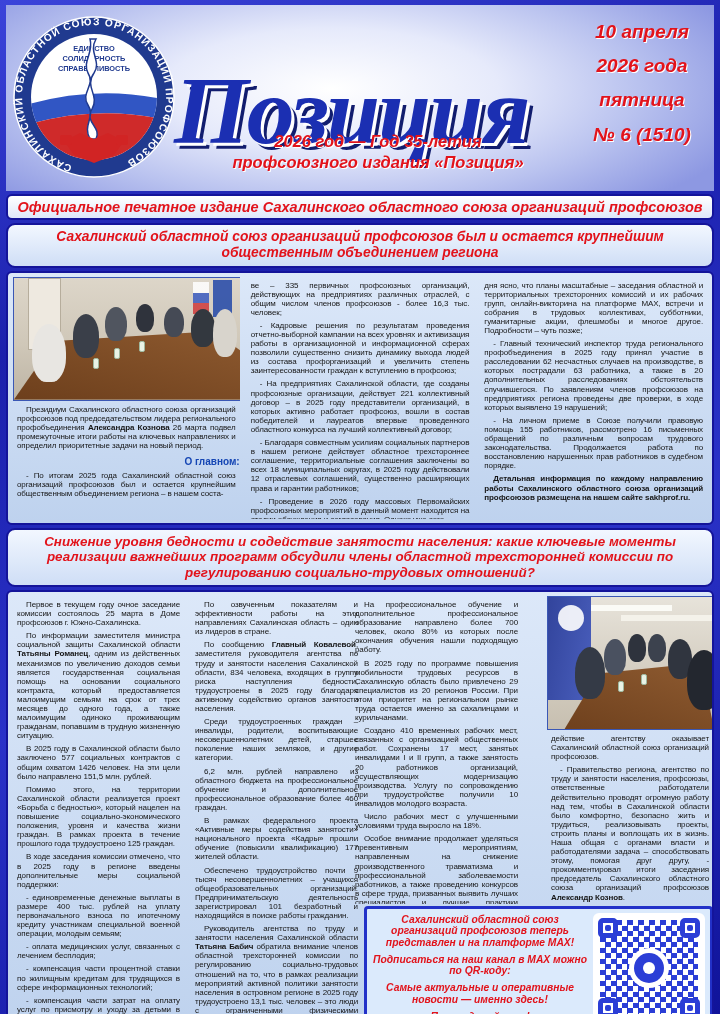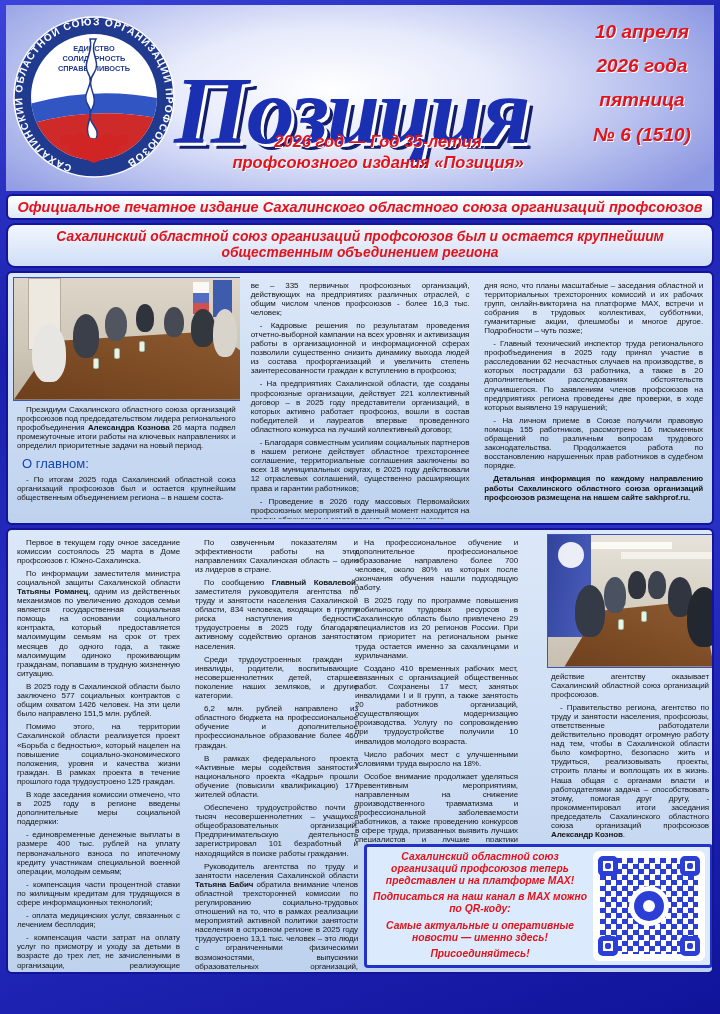--- a/index.html
+++ b/index.html
@@ -31,21 +31,21 @@
            color:#e2131b;font-weight:bold;font-style:italic;font-size:13.8px;line-height:1.18;
            text-align:center;padding:4px 10px;}
   .bodybox{margin-top:3px;border:2px solid #14149a;border-radius:6px;
            background:linear-gradient(180deg,#dce8f9,#bed2ee);
            padding:4px 5px;box-sizing:border-box;}
   
   .cols3{display:flex;gap:7px;height:242px;overflow:hidden;}
   .cols3 .col{flex:1;overflow:hidden;}
   p.tx{margin:4px;font-size:8px;line-height:9.1px;text-align:justify;text-indent:9px;
        color:#151515;letter-spacing:-0.1px;}
-  .subhead{margin:6px 0 4px;font-size:13px;font-weight:normal;color:#1546b4;text-indent:9px;}
+  .subhead{margin:6px 0 4px;font-size:10px;font-weight:bold;color:#1546b4;text-indent:9px;text-align:right;}
   .rednote{color:#e01414;font-weight:bold;margin-top:6px;}
   b{font-weight:bold;}
   
   .photo{position:relative;border:1px solid #3a57b5;overflow:hidden;background:#cfc8bb;}
   .ph1{width:100%;height:122px;margin-bottom:4px;}
   .ph1 .wall{position:absolute;inset:0;background:linear-gradient(180deg,#ddd6c9 0%,#cfc7b8 55%,#bdb4a4 100%);}
   .ph1 .door{position:absolute;left:6%;top:0;width:14%;height:58%;background:#eee9e0;border:1px solid #b6ad9c;}
   .ph1 .flag{position:absolute;right:14%;top:4%;width:7%;height:26%;background:linear-gradient(180deg,#fff 33%,#3a5bc0 33% 66%,#cf3a3a 66%);opacity:.85;}
   .ph1 .flag2{position:absolute;right:4%;top:2%;width:8%;height:30%;background:#2c4faa;opacity:.9;}
   .ph1 .table{position:absolute;inset:0;background:linear-gradient(195deg,#9a6437,#6d3f1c);
@@ -168,31 +168,32 @@
           <p class="tx" style="text-indent:0;">дня ясно, что планы масштабные – заседания областной и территориальных трехсторонних комиссий и их рабочих групп, онлайн-викторина на платформе MAX, встречи и собрания в трудовых коллективах, субботники, гуманитарные акции, флешмобы и многое другое. Подробности – чуть позже;</p>
           <p class="tx">- Главный технический инспектор труда регионального профобъединения в 2025 году принял участие в расследовании 62 несчастных случаев на производстве, в которых пострадали 63 работника, а также в 20 дополнительных расследованиях обстоятельств случившегося. По заявлениям членов профсоюзов на предприятиях региона проведены две проверки, в ходе которых выявлено 19 нарушений;</p>
           <p class="tx">- На личном приеме в Союзе получили правовую помощь 155 работников, рассмотрено 16 письменных обращений по различным вопросам трудового законодательства. Продолжается работа по восстановлению нарушенных прав работников в судебном порядке.</p>
           <p class="tx rednote">Детальная информация по каждому направлению работы Сахалинского областного союза организаций профсоюзов размещена на нашем сайте sakhprof.ru.</p>
         </div>
       </div>
     </div>
   </section>
 
   <section>
+    <div class="headbox" style="font-size:13.4px;">Снижение уровня бедности и содействие занятости населения: какие ключевые моменты реализации важнейших программ обсудили члены областной трехсторонней комиссии по регулированию социально-трудовых отношений?</div>
     <div class="bodybox a2body">
 
       <div class="a2col" style="left:5px;width:171px;height:436px;">
         <p class="tx">Первое в текущем году очное заседание комиссии состоялось 25 марта в Доме профсоюзов г. Южно-Сахалинска.</p>
         <p class="tx"><span>По информации заместителя министра социальной защиты Сахалинской области </span><b>Татьяны Романец</b><span>, одним из действенных механизмов по увеличению доходов семьи является государственная социальная помощь на основании социального контракта, который предоставляется малоимущим семьям на срок от трех месяцев до одного года, а также малоимущим одиноко проживающим гражданам, попавшим в трудную жизненную ситуацию.</span></p>
         <p class="tx">В 2025 году в Сахалинской области было заключено 577 социальных контрактов с общим охватом 1426 человек. На эти цели было направлено 151,5 млн. рублей.</p>
         <p class="tx">Помимо этого, на территории Сахалинской области реализуется проект «Борьба с бедностью», который нацелен на повышение социально-экономического положения, уровня и качества жизни граждан. В рамках проекта в течение прошлого года трудоустроено 125 граждан.</p>
         <p class="tx">В ходе заседания комиссии отмечено, что в 2025 году в регионе введены дополнительные меры социальной поддержки:</p>
         <p class="tx">- единовременные денежные выплаты в размере 400 тыс. рублей на уплату первоначального взноса по ипотечному кредиту участникам специальной военной операции, молодым семьям;</p>
+        <p class="tx">- оплата медицинских услуг, связанных с лечением бесплодия;</p>
         <p class="tx">- компенсация части процентной ставки по жилищным кредитам для трудящихся в сфере информационных технологий;</p>
-        <p class="tx">- оплата медицинских услуг, связанных с лечением бесплодия;</p>
         <p class="tx">- компенсация части затрат на оплату услуг по присмотру и уходу за детьми в возрасте до трех лет, не зачисленными в организации, реализующие образовательные программы дошкольного образования, и другие меры поддержки.</p>
       </div>
 
       <div class="a2col" style="left:183px;width:171px;height:436px;">
         <p class="tx">По озвученным показателям и эффективности работы на этих направлениях Сахалинская область – один из лидеров в стране.</p>
         <p class="tx"><span>По сообщению </span><b>Главный Ковалевой</b><span>, заместителя руководителя агентства по труду и занятости населения Сахалинской области, 834 человека, входящих в группу риска наступления бедности, трудоустроены в 2025 году благодаря активному содействию органов занятости населения.</span></p>
         <p class="tx">Среди трудоустроенных граждан – инвалиды, родители, воспитывающие несовершеннолетних детей, старшее поколение наших земляков, и другие категории.</p>
         <p class="tx">6,2 млн. рублей направлено из областного бюджета на профессиональное обучение и дополнительное профессиональное образование более 460 граждан.</p>
         <p class="tx">В рамках федерального проекта «Активные меры содействия занятости» национального проекта «Кадры» прошли обучение (повысили квалификацию) 177 жителей области.</p>
         <p class="tx">Обеспечено трудоустройство почти 9 тысяч несовершеннолетних – учащихся общеобразовательных организаций. Предпринимательскую деятельность зарегистрировал 101 безработный и находящийся в поиске работы гражданин.</p>

